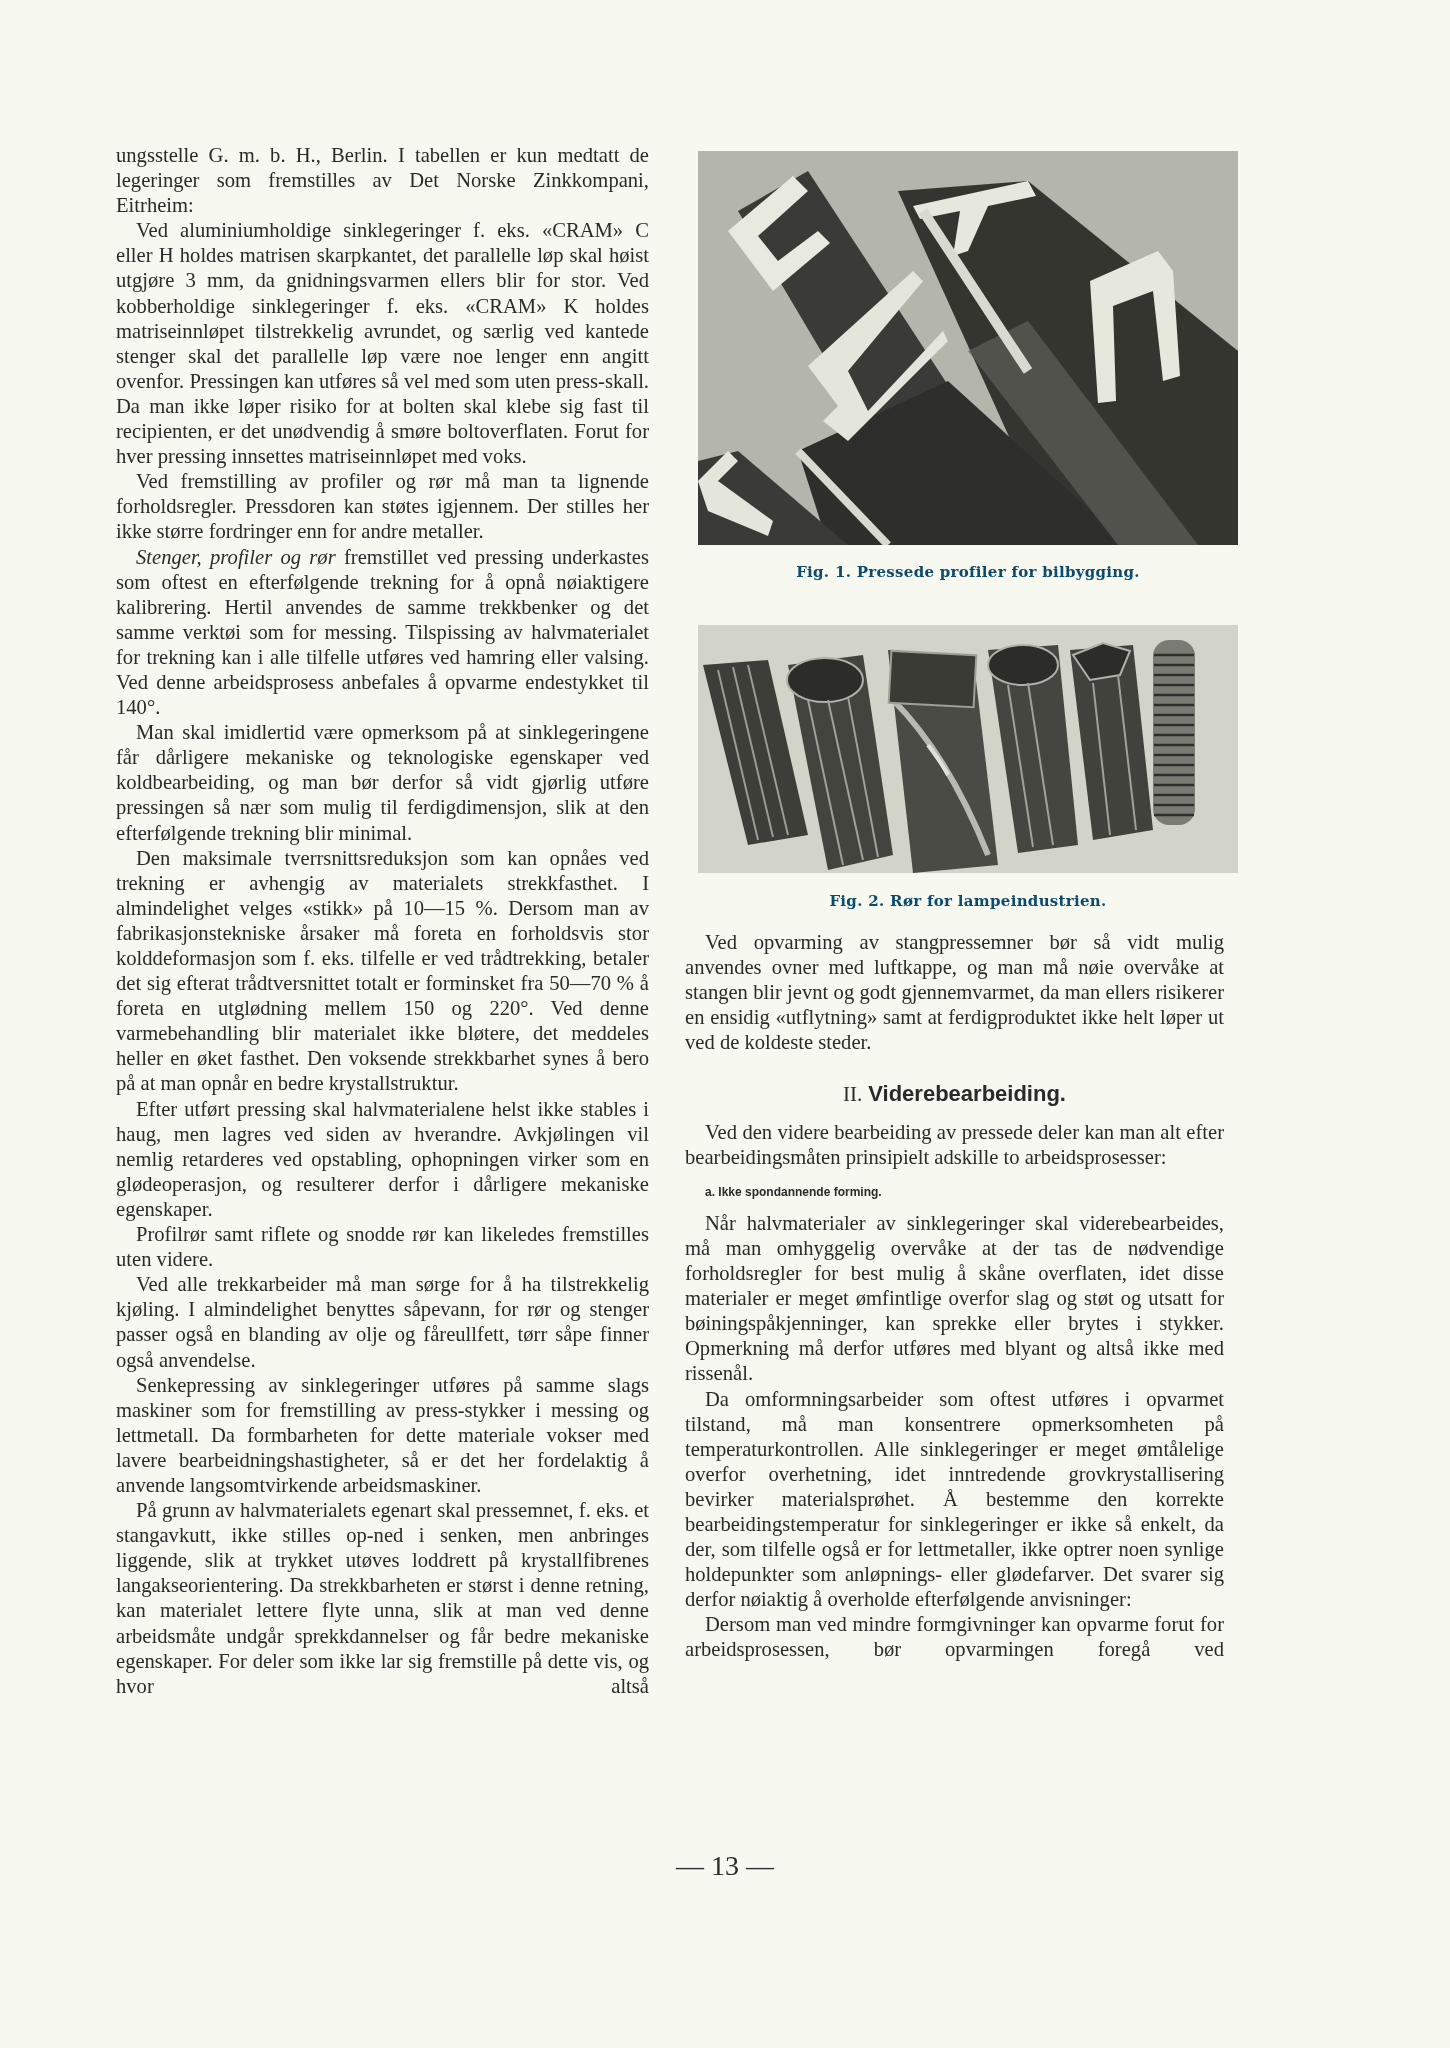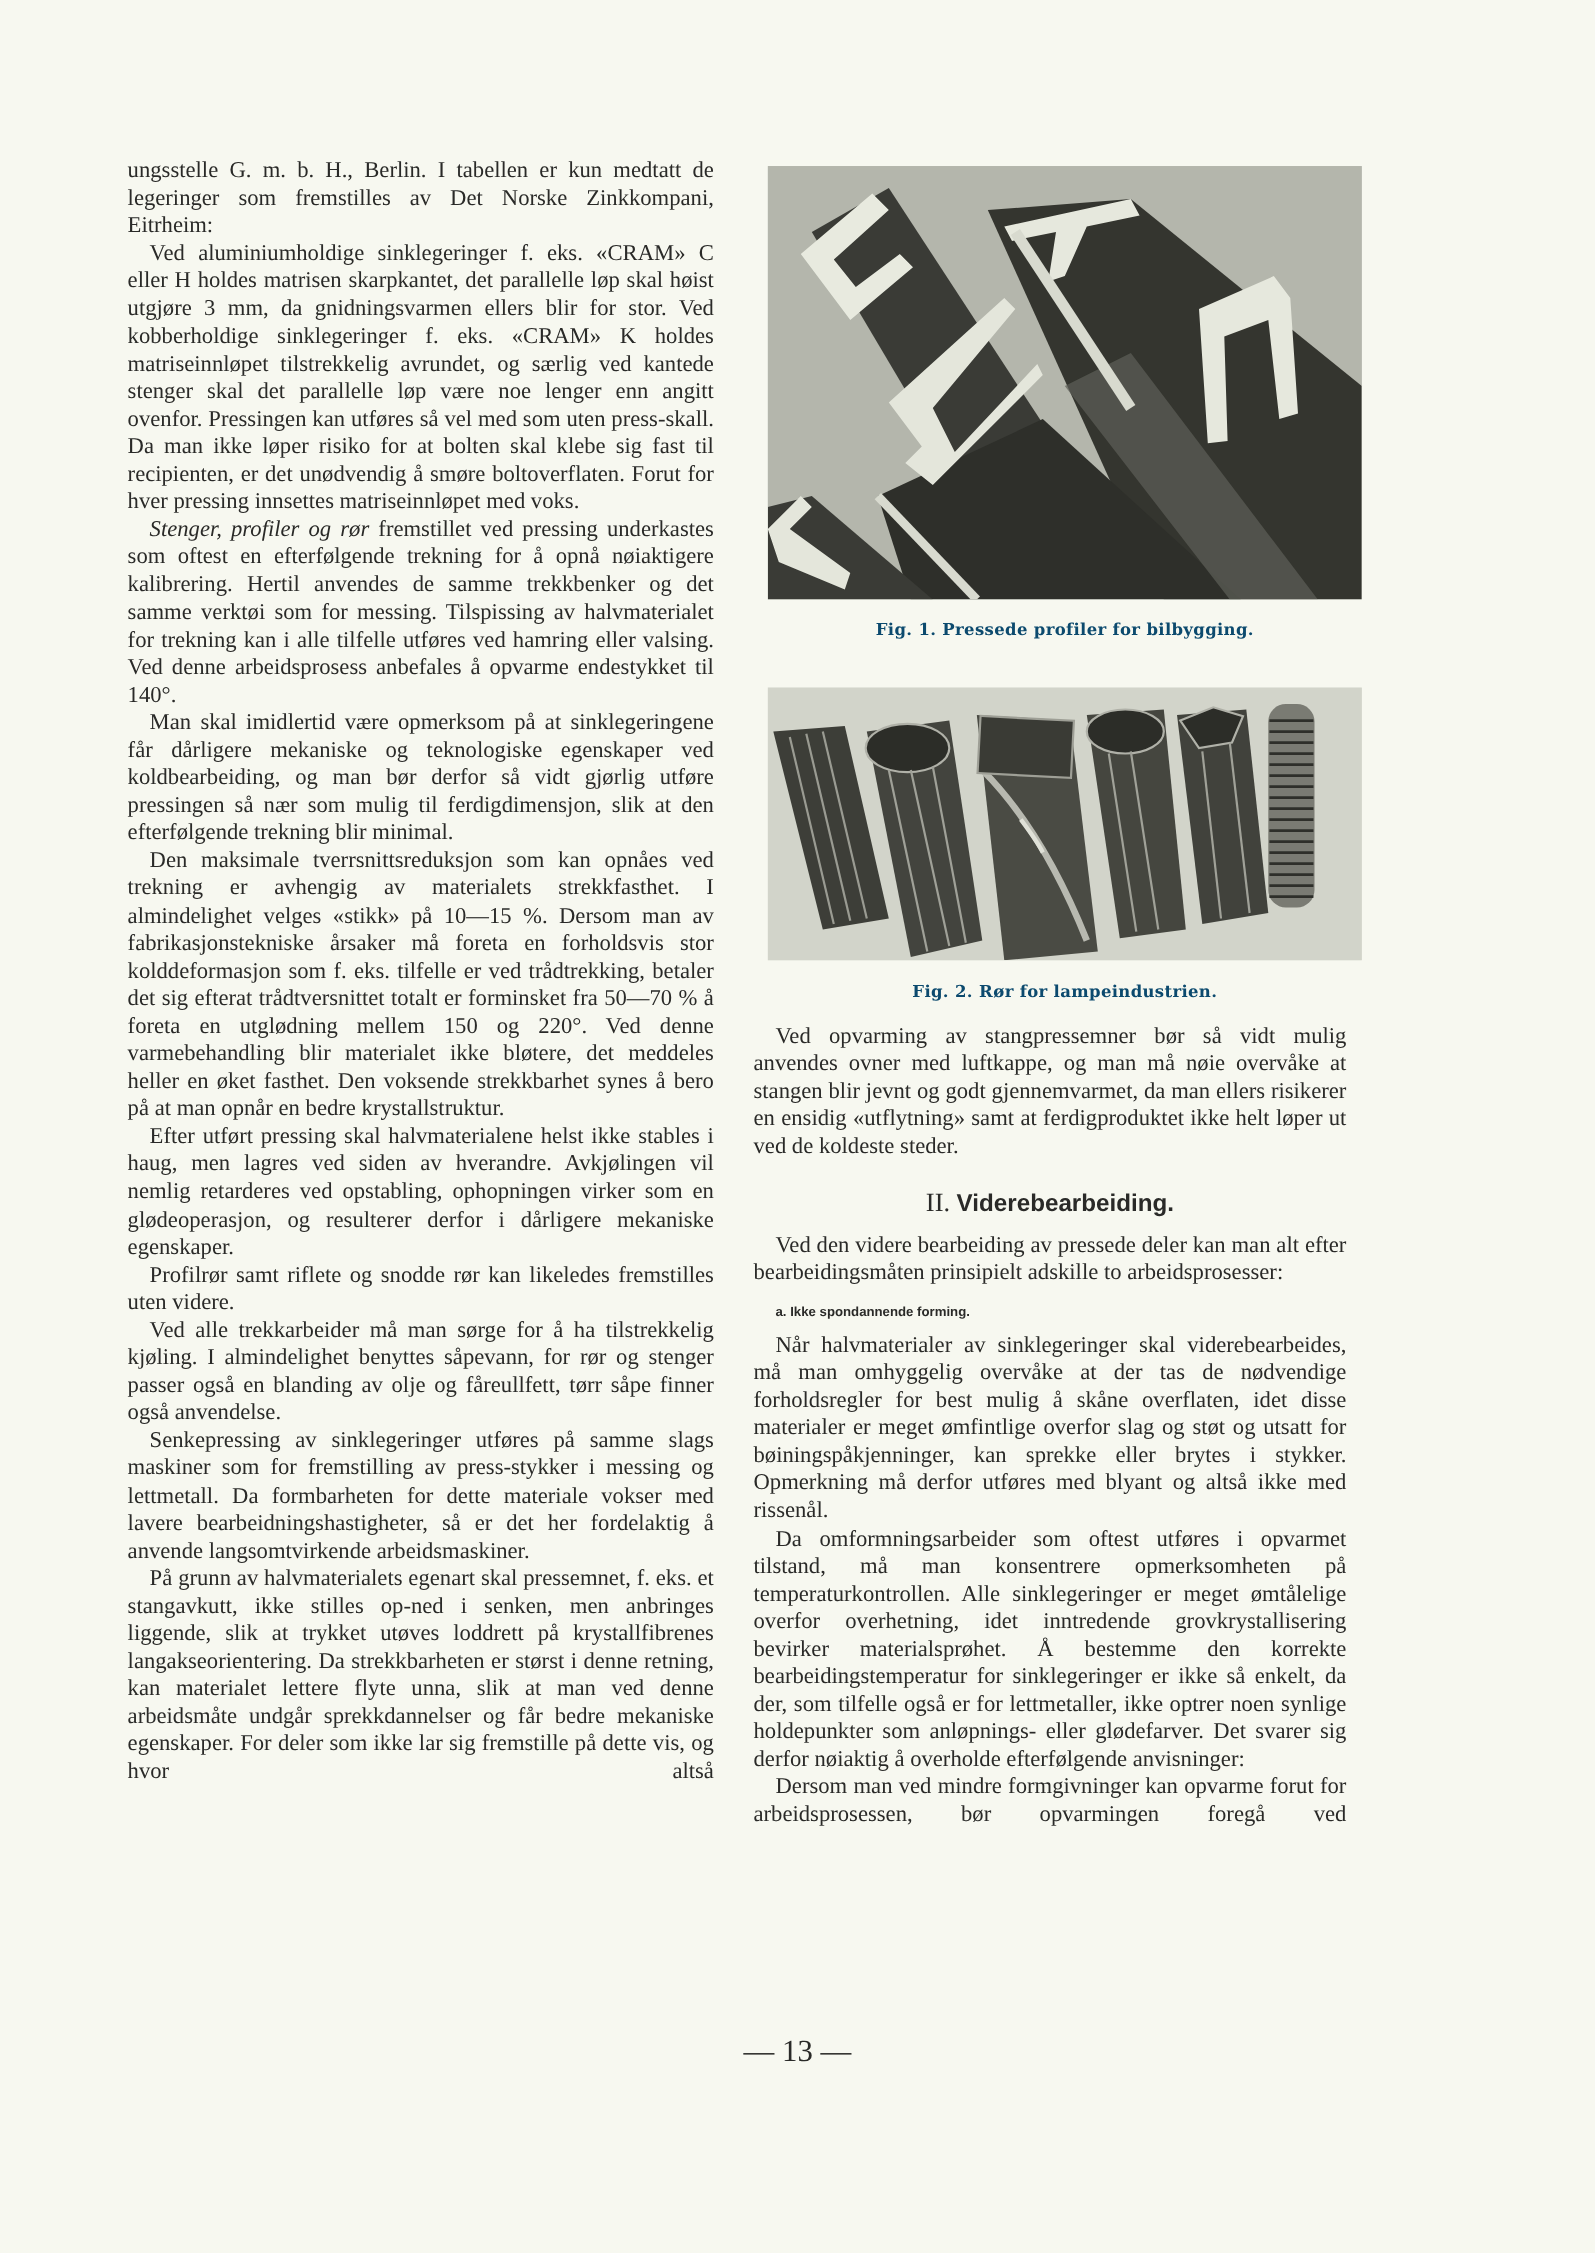--- a/index.html
+++ b/index.html
@@ -31,37 +31,38 @@
       font-size: 15px; font-weight: bold; letter-spacing: 0.3px;
       font-family: "DejaVu Serif", serif; color: #0c4a6e;
     }
     .cap1 { top: 563px; }
     .cap2 { top: 892px; }
     .heading {
       text-align: center; font-family: "Liberation Sans", sans-serif;
       font-weight: bold; font-size: 22px; margin: 26px 0 12px 0;
       letter-spacing: 0;
     }
-    .heading .roman { font-family: "Liberation Serif", serif; font-weight: normal; font-size: 24px; margin-right: 6px; }
+    .heading .roman { font-family: "Liberation Serif", serif; font-weight: normal; font-size: 21px; margin-right: 6px; }
     .subheading {
       font-family: "Liberation Sans", sans-serif; font-weight: bold;
       font-size: 12px; margin: 10px 0 6px 20px;
     }
     .page-number {
       position: absolute; top: 1850px; left: 0; width: 1450px; text-align: center;
       font-size: 28px;
     }
     svg { display: block; }
   </style>
 </head>
 <body>
 
 <div class="col col-left">
   <p>ungsstelle G. m. b. H., Berlin.  I tabellen er kun medtatt de legeringer som fremstilles av Det Norske Zinkkompani, Eitrheim:</p>
   <p class="ind">Ved aluminiumholdige sinklegeringer f. eks. «CRAM» C eller H holdes matrisen skarpkantet, det parallelle løp skal høist utgjøre 3 mm, da gnidningsvarmen ellers blir for stor.  Ved kobberholdige sinklegeringer f. eks. «CRAM» K holdes matriseinnløpet tilstrekkelig avrundet, og særlig ved kantede stenger skal det parallelle løp være noe lenger enn angitt ovenfor.  Pressingen kan utføres så vel med som uten press-skall.  Da man ikke løper risiko for at bolten skal klebe sig fast til recipienten, er det unødvendig å smøre boltoverflaten. Forut for hver pressing innsettes matriseinnløpet med voks.</p>
+  <p class="ind">Ved fremstilling av profiler og rør må man ta lignende forholdsregler.  Pressdoren kan støtes igjennem.  Der stilles her ikke større fordringer enn for andre metaller.</p>
   <p class="ind"><em>Stenger, profiler og rør</em><span> fremstillet ved pressing underkastes som oftest en efterfølgende trekning for å opnå nøiaktigere kalibrering.  Hertil anvendes de samme trekkbenker og det samme verktøi som for messing. Tilspissing av halvmaterialet for trekning kan i alle tilfelle utføres ved hamring eller valsing.  Ved denne arbeidsprosess anbefales å opvarme endestykket til 140°.</span></p>
   <p class="ind">Man skal imidlertid være opmerksom på at sinklegeringene får dårligere mekaniske og teknologiske egenskaper ved koldbearbeiding, og man bør derfor så vidt gjørlig utføre pressingen så nær som mulig til ferdigdimensjon, slik at den efterfølgende trekning blir minimal.</p>
   <p class="ind">Den maksimale tverrsnittsreduksjon som kan opnåes ved trekning er avhengig av materialets strekkfasthet. I almindelighet velges «stikk» på 10—15 %.  Dersom man av fabrikasjonstekniske årsaker må foreta en forholdsvis stor kolddeformasjon som f. eks. tilfelle er ved trådtrekking, betaler det sig efterat trådtversnittet totalt er forminsket fra 50—70 % å foreta en utglødning mellem 150 og 220°.  Ved denne varmebehandling blir materialet ikke bløtere, det meddeles heller en øket fasthet.  Den voksende strekkbarhet synes å bero på at man opnår en bedre krystallstruktur.</p>
   <p class="ind">Efter utført pressing skal halvmaterialene helst ikke stables i haug, men lagres ved siden av hverandre.  Avkjølingen vil nemlig retarderes ved opstabling, ophopningen virker som en glødeoperasjon, og resulterer derfor i dårligere mekaniske egenskaper.</p>
   <p class="ind">Profilrør samt riflete og snodde rør kan likeledes fremstilles uten videre.</p>
   <p class="ind">Ved alle trekkarbeider må man sørge for å ha tilstrekkelig kjøling.  I almindelighet benyttes såpevann, for rør og stenger passer også en blanding av olje og fåreullfett, tørr såpe finner også anvendelse.</p>
   <p class="ind">Senkepressing av sinklegeringer utføres på samme slags maskiner som for fremstilling av press-stykker i messing og lettmetall.  Da formbarheten for dette materiale vokser med lavere bearbeidningshastigheter, så er det her fordelaktig å anvende langsomtvirkende arbeidsmaskiner.</p>
   <p class="ind" style="text-align-last: justify;">På grunn av halvmaterialets egenart skal pressemnet, f. eks. et stangavkutt, ikke stilles op-ned i senken, men anbringes liggende, slik at trykket utøves loddrett på krystallfibrenes langakseorientering.  Da strekkbarheten er størst i denne retning, kan materialet lettere flyte unna, slik at man ved denne arbeidsmåte undgår sprekkdannelser og får bedre mekaniske egenskaper.  For deler som ikke lar sig fremstille på dette vis, og hvor altså</p>
 </div>
 

